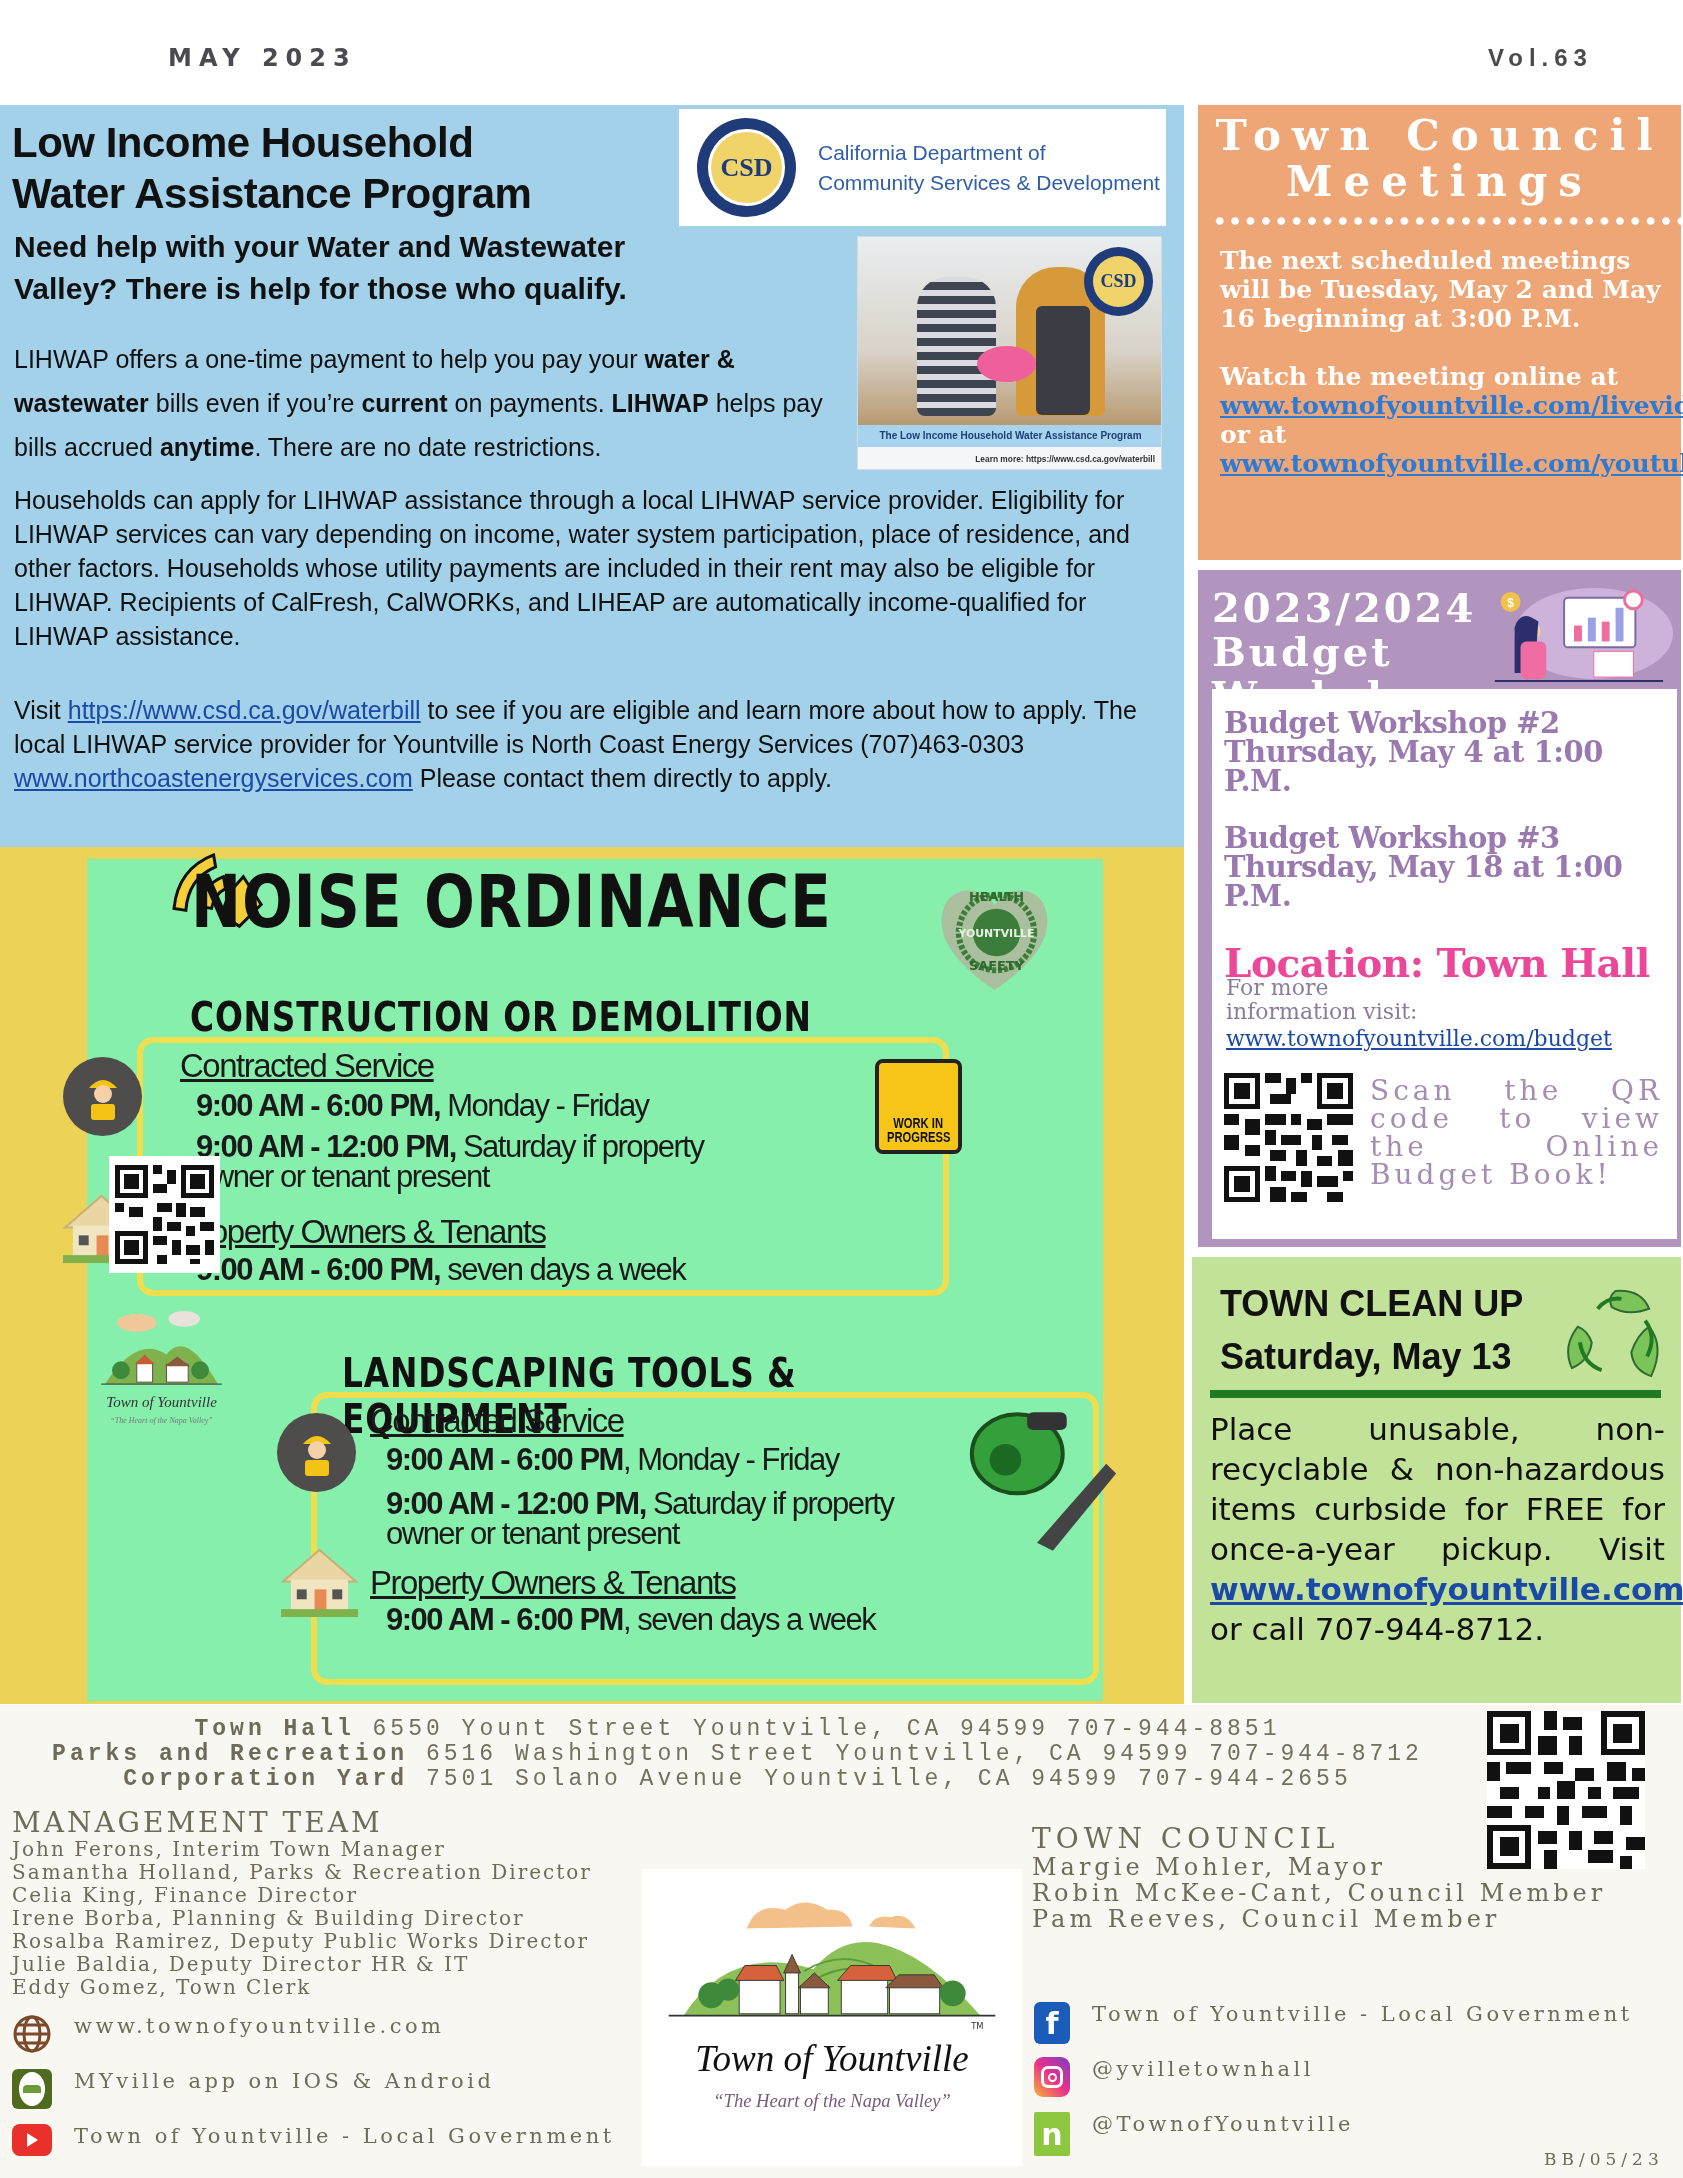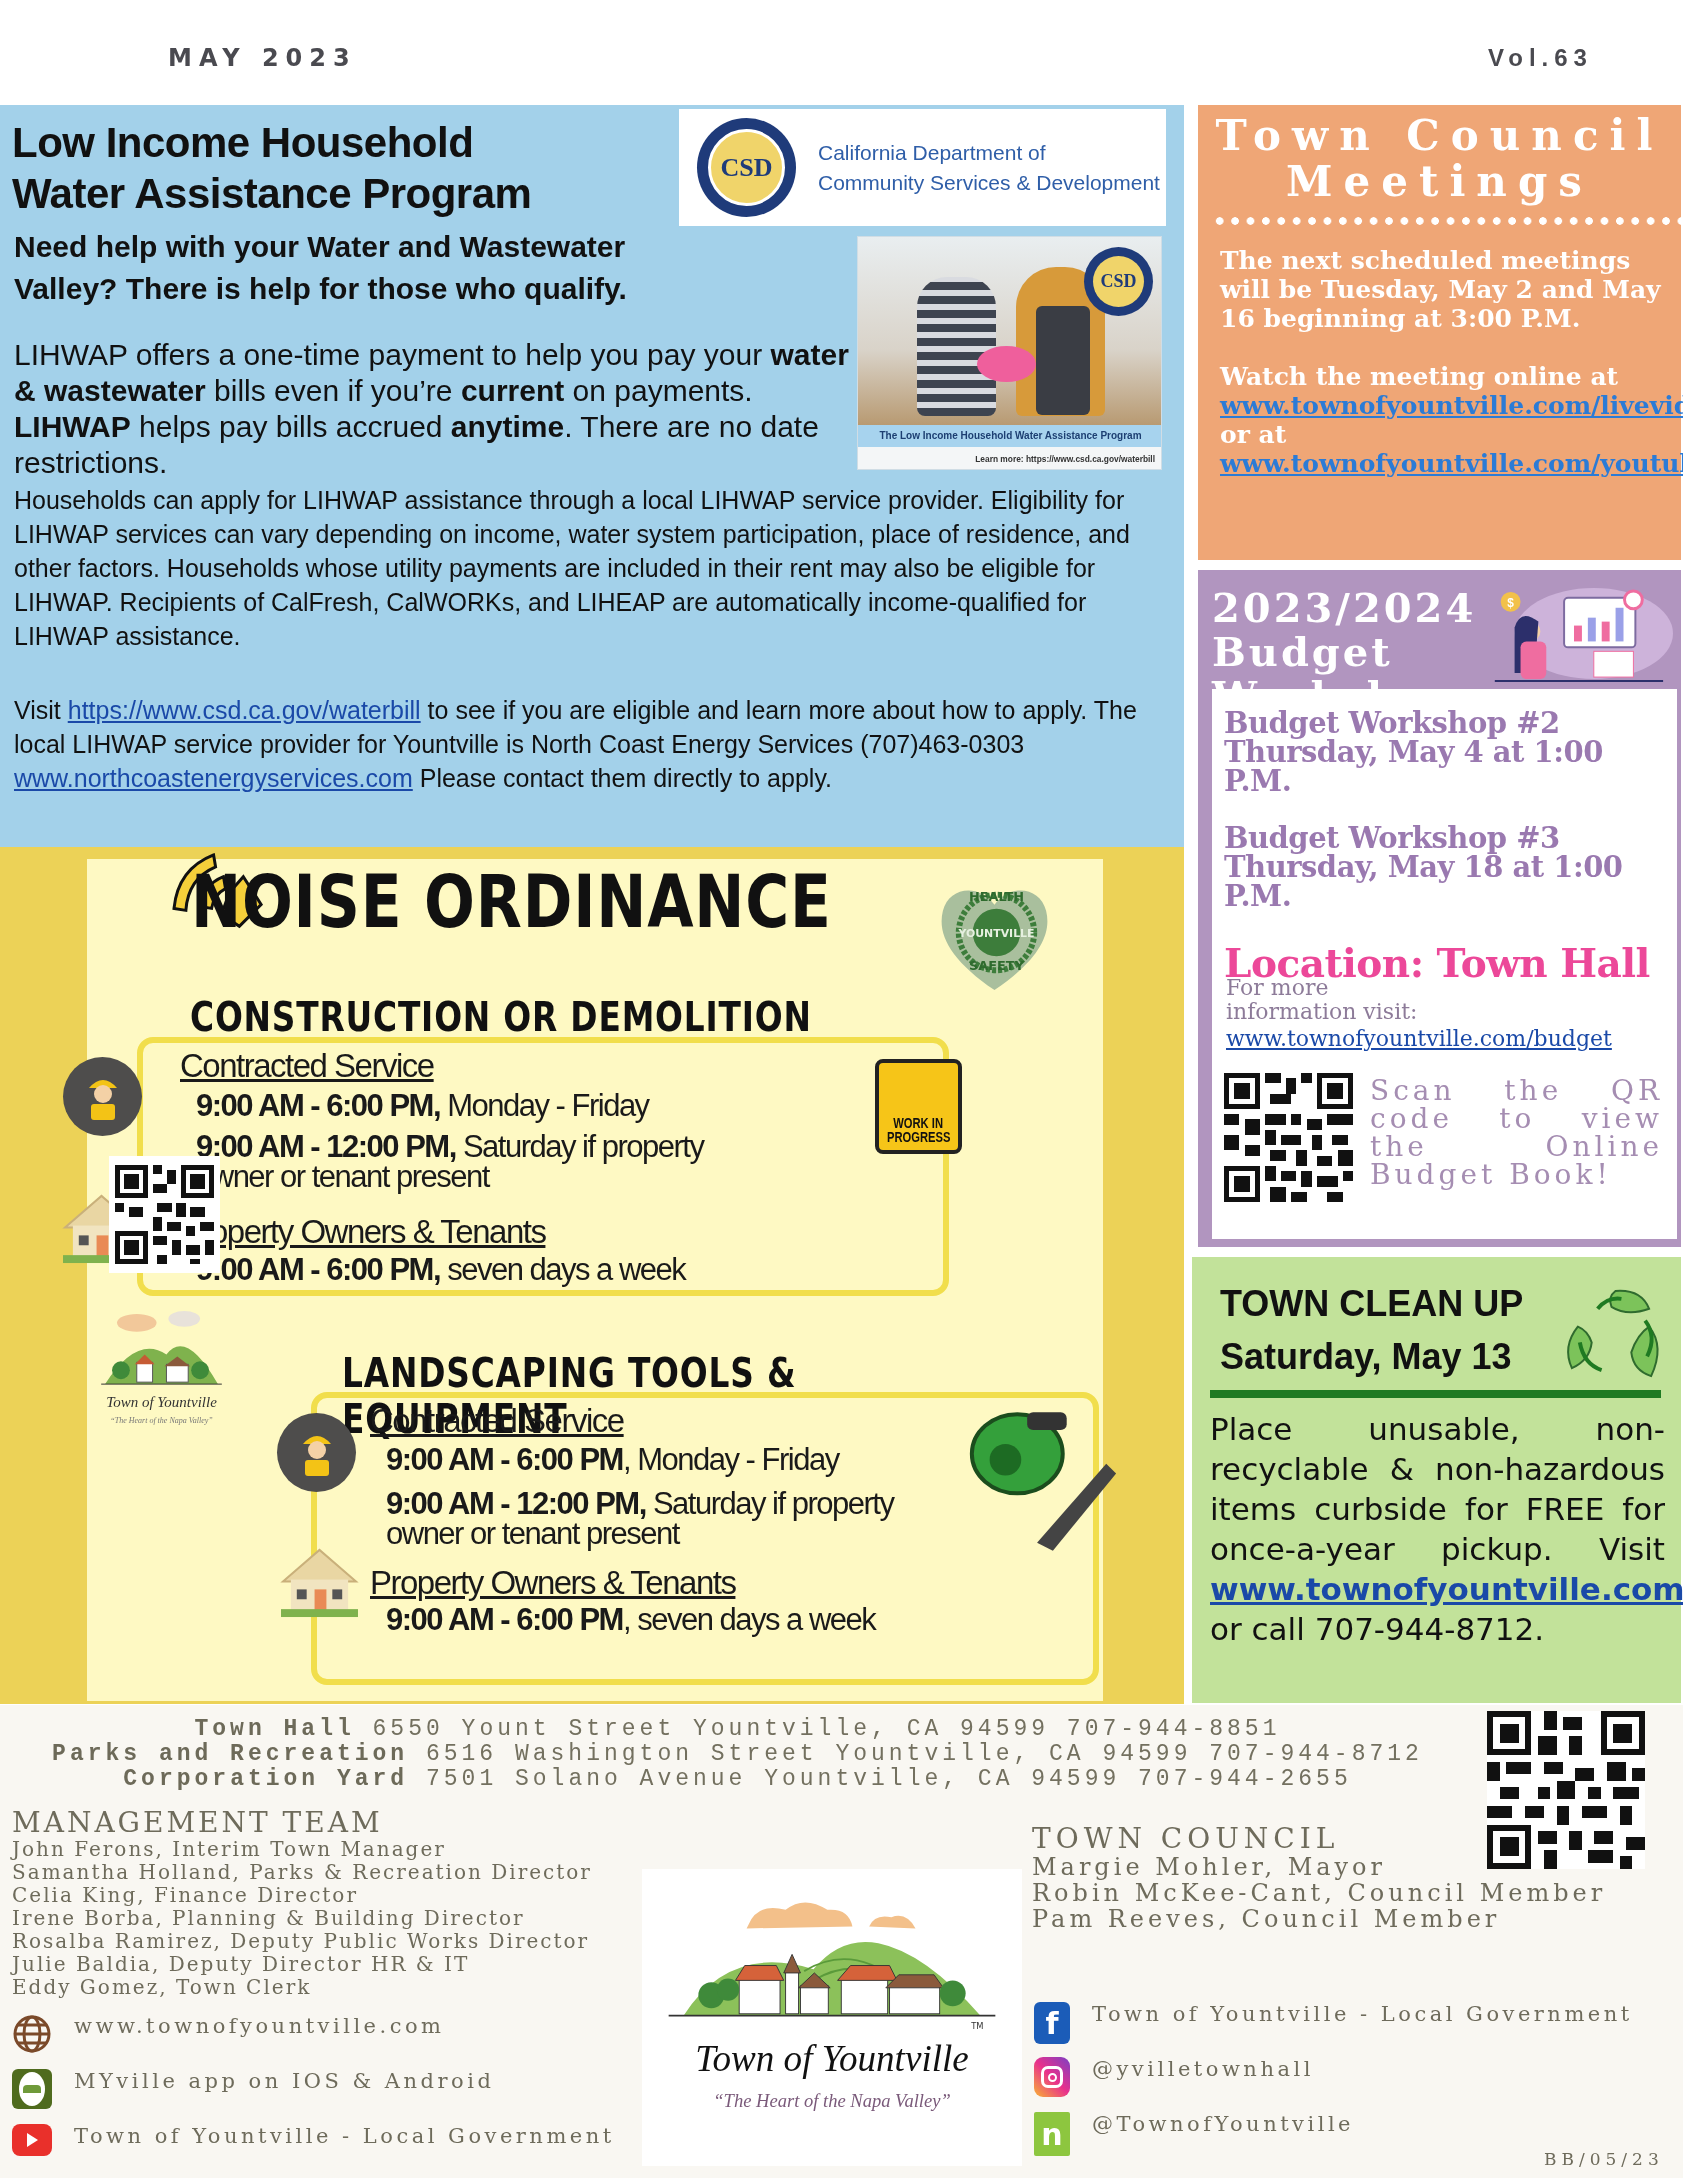--- a/index.html
+++ b/index.html
@@ -21,28 +21,28 @@
   .lihwap-photo { position: absolute; left: 857px; top: 131px; width: 305px; height: 234px; background: #f4f6f7; border: 1px solid #d0dde5; overflow: hidden; }
   .photo-scene { position: absolute; left: 0; top: 0; width: 305px; height: 188px; background: linear-gradient(180deg, #e9eef0 0%, #d9d3c9 60%, #b89a72 100%); }
   .photo-boy { position: absolute; left: 59px; top: 40px; width: 79px; height: 139px; background: repeating-linear-gradient(0deg, #3e4450 0 8px, #d9dbe0 8px 14px); border-radius: 30px 30px 8px 8px; }
   .photo-woman { position: absolute; left: 158px; top: 30px; width: 89px; height: 149px; background: #d79a3a; border-radius: 40px 40px 6px 6px; }
   .photo-apron { position: absolute; left: 178px; top: 69px; width: 54px; height: 109px; background: #3a3d44; border-radius: 6px; }
   .photo-bowl { position: absolute; left: 119px; top: 109px; width: 59px; height: 36px; background: #ef5f9c; border-radius: 50%; }
   .photo-seal { position: absolute; left: 226px; top: 10px; width: 69px; height: 69px; border-radius: 50%; background: #1f3b7a; display: flex; align-items: center; justify-content: center; }
   .photo-seal span { width: 51px; height: 51px; border-radius: 50%; background: #f0d46a; display: flex; align-items: center; justify-content: center; font-family: "Liberation Serif", serif; font-weight: bold; font-size: 18px; color: #1f3b7a; }
   .photo-caption { position: absolute; left: 0; top: 188px; width: 305px; height: 22px; background: #a7d3ee; font-size: 10px; font-weight: bold; color: #1d3f72; text-align: center; line-height: 22px; }
   .photo-learn { position: absolute; left: 0; top: 210px; width: 305px; height: 24px; font-size: 8.4px; color: #333; text-align: right; padding-right: 8px; line-height: 24px; font-weight: bold; }
-  .lihwap-p1 { position: absolute; left: 14px; top: 232px; width: 842px; font-size: 30px; line-height: 36px; }
+  .lihwap-p1 { position: absolute; left: 14px; top: 232px; width: 842px; font-size: 25px; line-height: 44px; }
   .lihwap-p2 { position: absolute; left: 14px; top: 378px; width: 1168px; font-size: 25px; line-height: 34px; }
   .lihwap-p3 { position: absolute; left: 14px; top: 588px; width: 1168px; font-size: 25px; line-height: 34px; }
   .link-blue { color: #1a49a8; text-decoration: underline; }
 
   
   .noise { position: absolute; left: 0; top: 847px; width: 1184px; height: 857px; background: #ecd257; }
-  .noise-card { position: absolute; left: 87px; top: 12px; width: 1016px; height: 842px; background: #fef9c3; }
+  .noise-card { position: absolute; left: 87px; top: 12px; width: 1016px; height: 842px; background: #86efac; }
   .noise-title { position: absolute; left: 104px; top: 0px; font-family: "DejaVu Sans", sans-serif; font-weight: bold; font-size: 73px; letter-spacing: 1px; transform: scaleX(0.82); transform-origin: left; color: #111; }
   .sound-icon { position: absolute; left: 77px; top: -10px; width: 119px; height: 99px; }
   .health-seal { position: absolute; left: 844px; top: 12px; width: 127px; height: 127px; }
   .cons-heading, .land-heading { position: absolute; font-family: "DejaVu Sans", sans-serif; font-weight: bold; font-size: 40px; letter-spacing: 1px; transform: scaleX(0.82); transform-origin: left; color: #111; }
   .cons-heading { left: 103px; top: 135px; }
   .land-heading { left: 255px; top: 491px; }
   .sched-box { position: absolute; border: 6px solid #f1de4c; border-radius: 16px; }
   .cons-box { left: 50px; top: 178px; width: 812px; height: 259px; }
   .land-box { left: 224px; top: 533px; width: 788px; height: 293px; }
   .sched-heading { position: absolute; font-size: 33px; letter-spacing: -1.5px; text-decoration: underline; color: #1a1a1a; }

